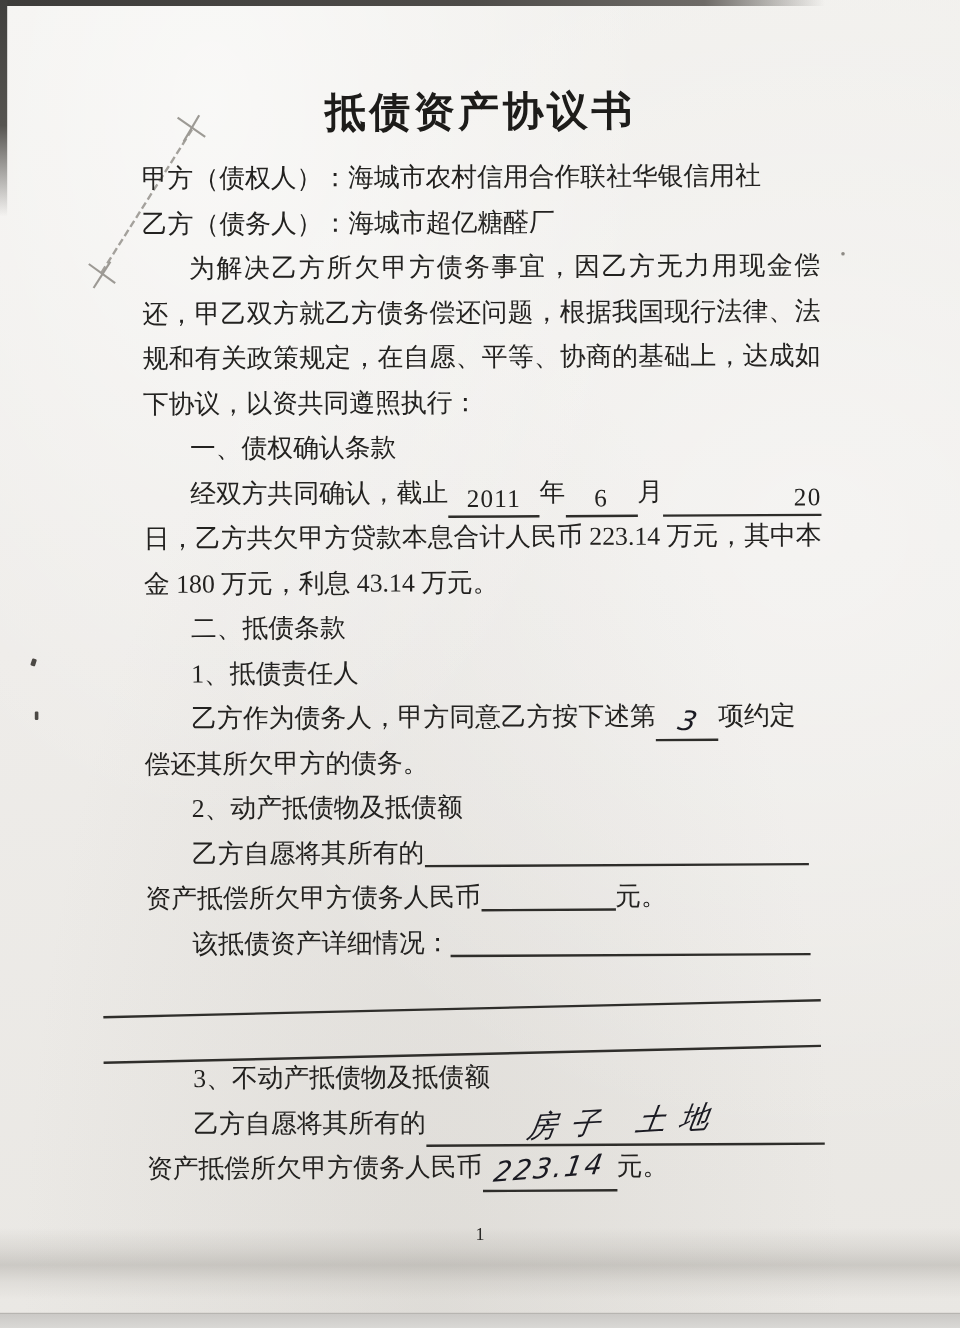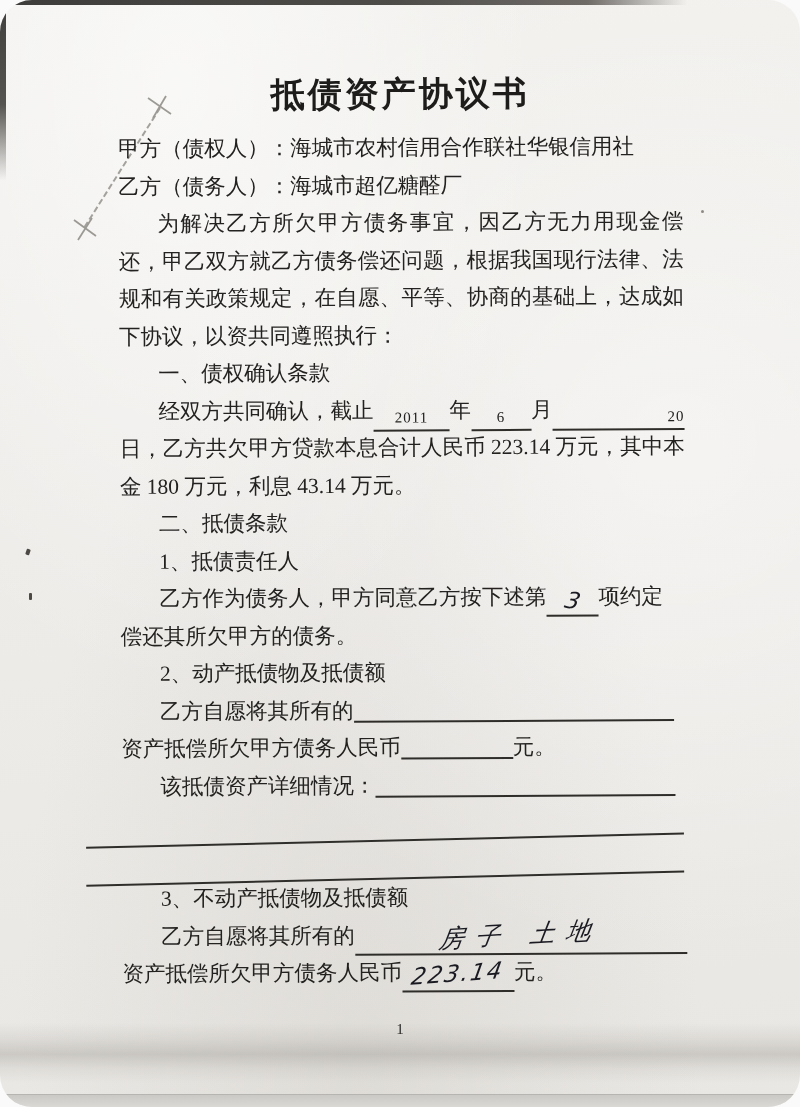--- a/index.html
+++ b/index.html
@@ -8,21 +8,20 @@
     background:#fafafa;
     font-family:"Liberation Serif","DejaVu Serif",serif;
   }
   .scan {
     position:relative; width:800px; height:1107px; overflow:hidden;
     background:
       radial-gradient(ellipse at 22% 8%, rgba(255,255,255,.55), rgba(255,255,255,0) 42%),
       radial-gradient(ellipse at 85% 40%, rgba(255,255,255,.40), rgba(255,255,255,0) 55%),
       radial-gradient(ellipse at 45% 100%, rgba(182,178,171,.22), rgba(182,178,171,0) 55%),
       linear-gradient(173deg,#f2f1ee 0%, #eeecE9 45%, #e9e7e3 100%);
-    border-radius: 32px;
   }
   .artifact { position:absolute; pointer-events:none; }
   .edge-top { left:0; top:0; width:716px; height:5px;
     background:linear-gradient(to right,#3d3c3a 0%,#4e4c49 55%,#6e6b67 82%,rgba(120,117,112,0) 96%); }
   .edge-left { left:0; top:0; width:6px; height:190px;
     background:linear-gradient(to bottom,#403f3d 0%,#565450 55%,rgba(95,92,88,0) 95%); }
   .wrinkle { left:0; top:1023px; width:100%; height:60px;
     background:linear-gradient(to bottom,
       rgba(148,144,137,0) 0%, rgba(148,144,137,.16) 28%,
       rgba(122,118,111,.27) 52%, rgba(148,144,137,.12) 76%, rgba(148,144,137,0) 100%); }
@@ -45,21 +44,21 @@
   }
   .line { height:37.5px; line-height:37.5px; font-size:21.5px; white-space:nowrap; }
   .indent { padding-left:39px; }
   .fill { text-align:justify; text-align-last:justify; white-space:normal; }
   .blank {
     display:inline-block; border-bottom:2px solid #2e2d2a;
     height:28px; line-height:28px; vertical-align:-5px; text-align:center;
   }
   .w76 {width:76px} .w60 {width:60px} .w118 {width:118px; text-align:right; padding-left:14px;}
   .w52 {width:52px} .w320 {width:320px} .w112 {width:112px} .w300 {width:300px} .w332 {width:332px}
-  .typed { font-size:15px; letter-spacing:1px; }
+  .typed { font-size:21px; letter-spacing:1px; }
   .hand { font-family:"DejaVu Sans",sans-serif; font-style:italic; color:#1a1a22; display:inline-block; }
   .hand-no { font-size:23px; transform:rotate(7deg) skewX(-8deg); }
   .hand-asset { font-size:25px; transform:rotate(-3deg) skewX(-12deg); letter-spacing:11px; position:relative; top:-4px; }
   .hand-amount { font-size:23px; transform:rotate(-4deg) skewX(-14deg); position:relative; top:-3px; letter-spacing:2px; }
   .rule { height:37.5px; }
   .rule .rline { display:block; width:598px; margin-left:-36px; height:35px;
     border-bottom:2.2px solid #2f2e2b; transform:rotate(-1.05deg); }
   .pageno { position:absolute; left:0; top:1016px; width:100%; height:26px; line-height:26px;
     text-align:center; font-size:15px; color:#2a2927; }
 </style>

